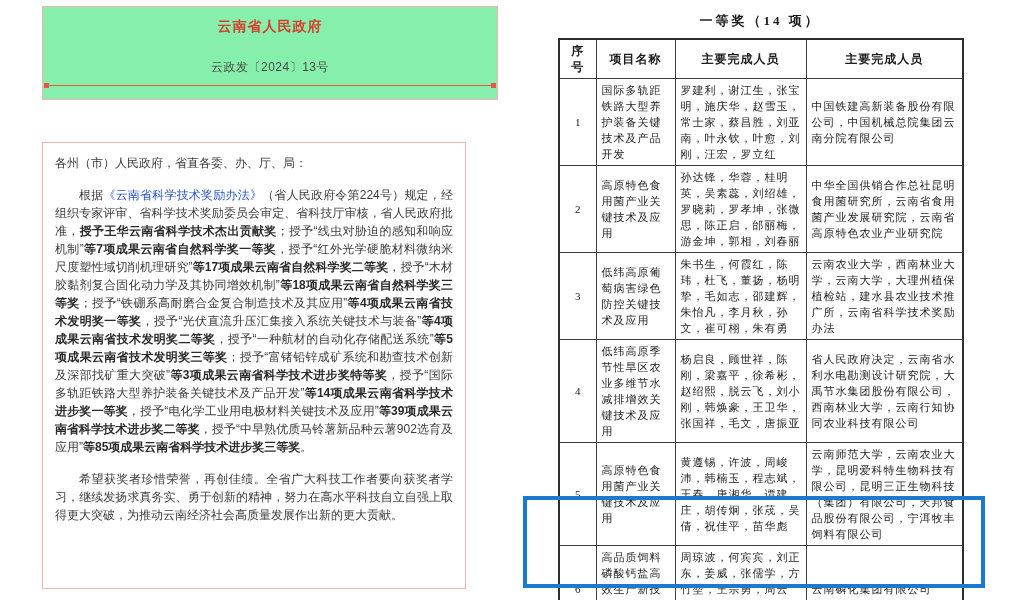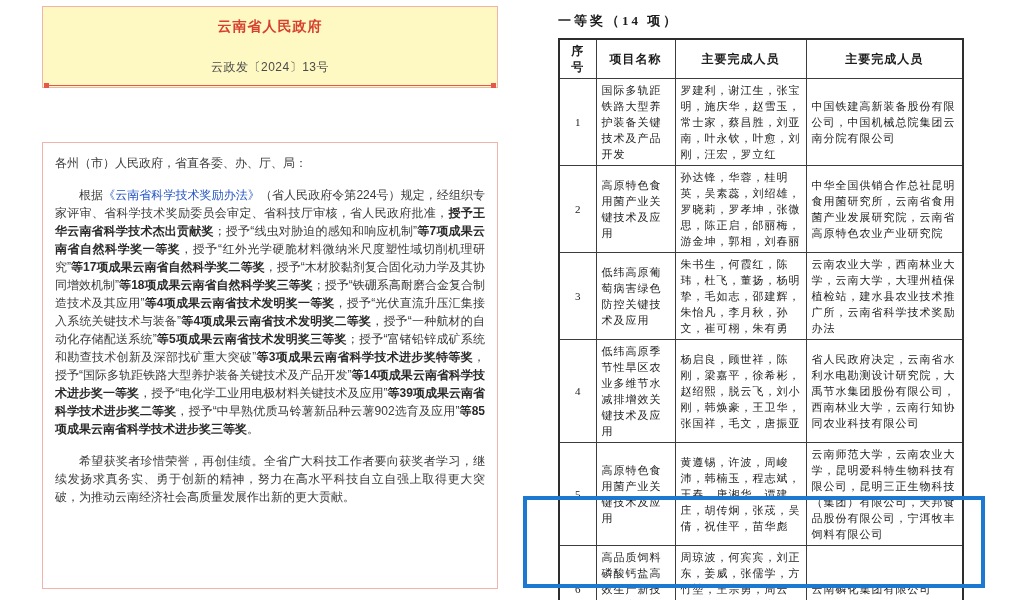--- a/index.html
+++ b/index.html
@@ -4,47 +4,47 @@
 <style>
   html,body{margin:0;padding:0;}
   body{
     width:1024px;height:600px;position:relative;overflow:hidden;
     background:#ffffff;
     font-family:"Liberation Sans","DejaVu Sans",sans-serif;
   }
   
   .doc-panel{position:absolute;left:42px;top:6px;width:458px;}
   .doc-header-box{
-    position:absolute;left:0;top:0;width:456px;height:82px;
-    border:1px solid #f2b3ac;background:#fef9c3;text-align:center;box-sizing:border-box;
+    position:absolute;left:0;top:0;width:456px;height:94px;
+    border:1px solid #f2b3ac;background:#86efac;text-align:center;box-sizing:border-box;
   }
   .org{margin-top:11px;font-size:14px;font-weight:bold;color:#d6402e;letter-spacing:1px;}
   .docnum{margin-top:23px;font-size:12px;color:#4a4a4a;letter-spacing:0.5px;}
   .redline{position:relative;margin:9px 2px 9px;height:1px;background:#e4574a;}
   .redline .dot{position:absolute;width:5px;height:5px;background:#e4574a;top:-2px;}
   .redline .dot.l{left:-1px;} .redline .dot.r{right:-1px;}
   .doc-title{font-size:13.5px;font-weight:bold;color:#1f1f1f;line-height:20px;}
   .doc-body-box{
-    position:absolute;left:0;top:136px;width:456px;height:447px;
+    position:absolute;left:0;top:136px;width:424px;height:447px;
     border:1px solid #f2b3ac;box-sizing:border-box;
     padding:11px 12px;overflow:hidden;
     font-size:12px;line-height:18px;color:#3b3b3b;text-align:justify;
   }
   .salutation{margin:0 0 14px;}
   .para{margin:0 0 14px;text-indent:2em;}
   .para:last-child{margin-bottom:0;}
   .seg{font-weight:normal;}
   .seg-b{font-weight:bold;color:#2a2a2a;}
   .seg-link{font-weight:normal;color:#2353c5;cursor:pointer;}
   
   .table-panel{
     position:absolute;left:558px;top:10px;width:404px;
     font-family:"Liberation Serif","DejaVu Serif",serif;color:#1c1c1c;
   }
-  .table-title{font-size:13px;font-weight:bold;letter-spacing:3px;height:28px;line-height:22px;}
+  .table-title{text-align:center;font-size:13px;font-weight:bold;letter-spacing:3px;height:28px;line-height:22px;}
   table.award{border-collapse:collapse;width:404px;table-layout:fixed;border:2px solid #2e2e2e;}
   table.award th,table.award td{
     border:1px solid #3c3c3c;font-size:11px;line-height:16px;
     padding:3px 5px;vertical-align:middle;letter-spacing:1px;word-break:break-all;
   }
   table.award th{font-weight:bold;text-align:center;height:31px;font-size:12px;letter-spacing:1px;}
   table.award td.no{text-align:center;letter-spacing:0;}
   table.award tr.r{height:85px;}
   table.award tr.r-last{height:88px;}
   .highlight-box{

